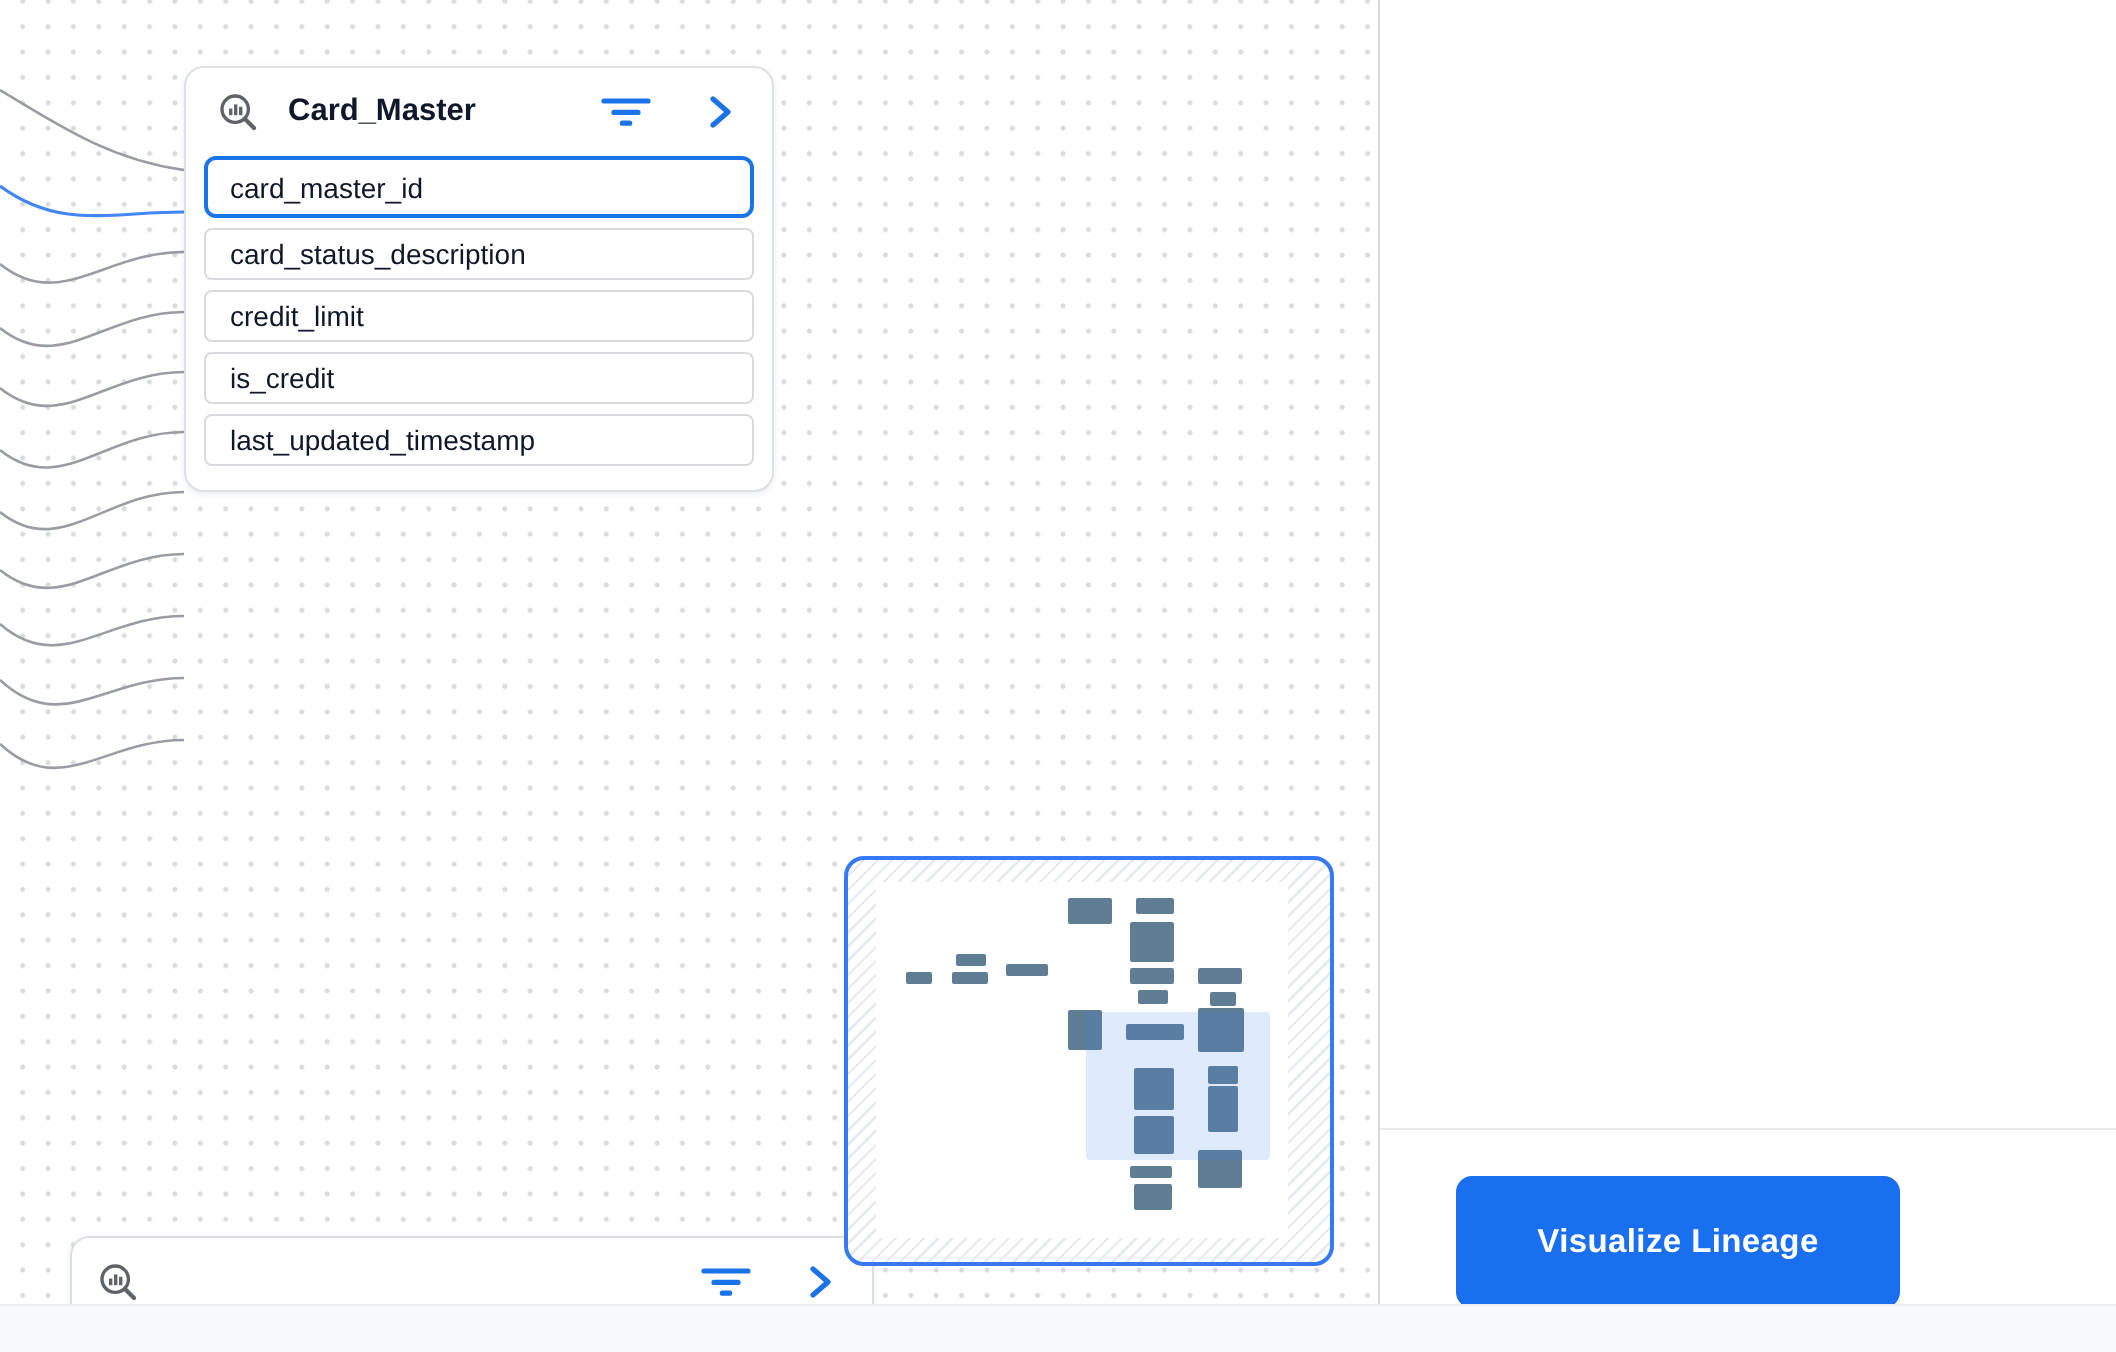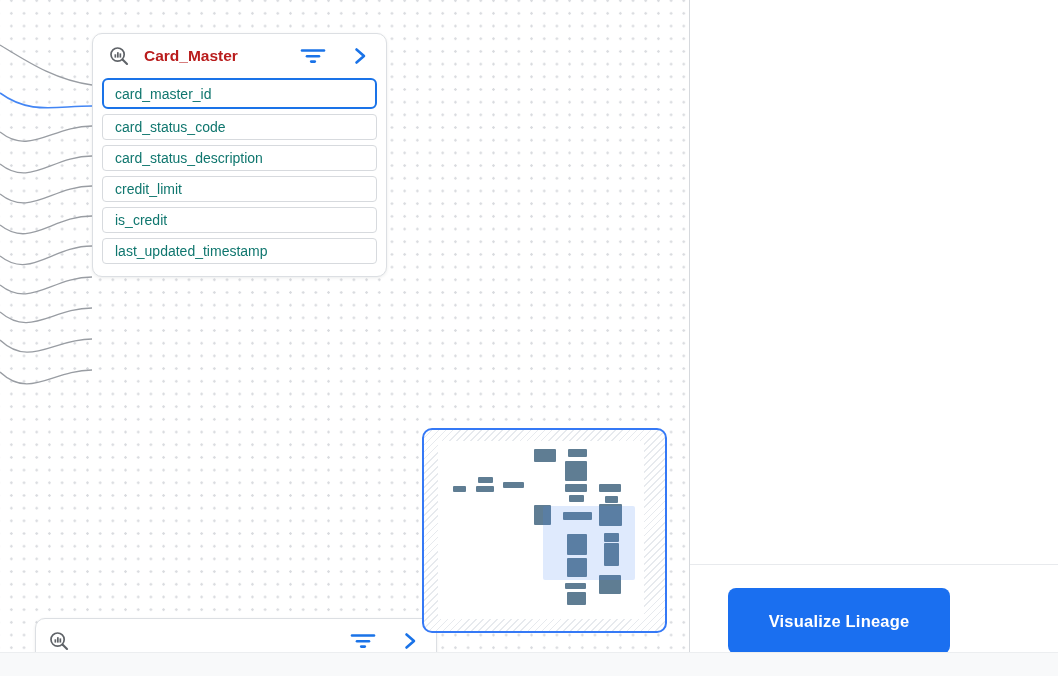--- a/index.html
+++ b/index.html
@@ -22,29 +22,29 @@
   .table-node{
     position:absolute;background:#fff;border:1px solid #dcdfe3;border-radius:10px;
     box-shadow:0 1px 3px rgba(60,64,67,.10);
   }
   .node-card-master{left:92px;top:33px;width:293px;}
   .node-transaction{left:35px;top:618px;width:400px;height:80px;}
 
   .node-header{display:flex;align-items:center;height:44px;padding:0 18px 0 16px;}
   .node-transaction .node-header{padding:0 18px 0 13px;}
   .table-type-icon{flex:0 0 auto;width:20px;height:20px;margin-right:15px;}
-  .node-title{font-size:15.5px;font-weight:bold;color:#b91c1c;white-space:nowrap;}
+  .node-title{font-size:15.5px;font-weight:bold;color:#0f172a;white-space:nowrap;}
   .filter-icon{flex:0 0 auto;width:26px;height:20px;margin-left:auto;cursor:pointer;}
   .expand-icon{flex:0 0 auto;width:16px;height:20px;margin-left:26px;cursor:pointer;}
 
   .node-rows{display:flex;flex-direction:column;gap:5px;padding:0 9px 12px 9px;}
   .col-row{
     height:24px;border:1px solid #d7dade;border-radius:4px;background:#fff;
     display:flex;align-items:center;padding:0 12px;
-    font-size:14px;color:#0f766e;white-space:nowrap;overflow:hidden;
+    font-size:14px;color:#0f172a;white-space:nowrap;overflow:hidden;
   }
   .col-row.selected{height:27px;border:2px solid #1a73e8;border-radius:6px;padding:0 11px;}
 
   
   .minimap{
     position:absolute;left:422px;top:428px;width:241px;height:201px;
     border:2px solid #3579f6;border-radius:10px;overflow:hidden;background:#fff;
     background-image:repeating-linear-gradient(135deg,#e7eaee 0 1.2px,rgba(0,0,0,0) 1.2px 5px);
   }
   .minimap-inner{position:absolute;left:14px;top:11px;width:206px;height:178px;background:#fff;}
@@ -100,21 +100,20 @@
         <line x1="2" y1="4.5" x2="24" y2="4.5" stroke="#1a73e8" stroke-width="2.6" stroke-linecap="round"></line>
         <line x1="7" y1="10.2" x2="19" y2="10.2" stroke="#1a73e8" stroke-width="2.6" stroke-linecap="round"></line>
         <line x1="11.2" y1="15.6" x2="14.8" y2="15.6" stroke="#1a73e8" stroke-width="2.6" stroke-linecap="round"></line>
       </svg>
       <svg class="expand-icon" viewBox="0 0 16 20">
         <path d="M4.5 3.5 L12 10 L4.5 16.5" fill="none" stroke="#1a73e8" stroke-width="2.6" stroke-linecap="round" stroke-linejoin="round"></path>
       </svg>
     </div>
     <div class="node-rows">
       <div class="col-row selected">card_master_id</div>
-      <div class="col-row">card_status_code</div>
       <div class="col-row">card_status_description</div>
       <div class="col-row">credit_limit</div>
       <div class="col-row">is_credit</div>
       <div class="col-row">last_updated_timestamp</div>
     </div>
   </div>
 
   <div class="table-node node-transaction">
     <div class="node-header">
       <svg class="table-type-icon" viewBox="0 0 20 20">

